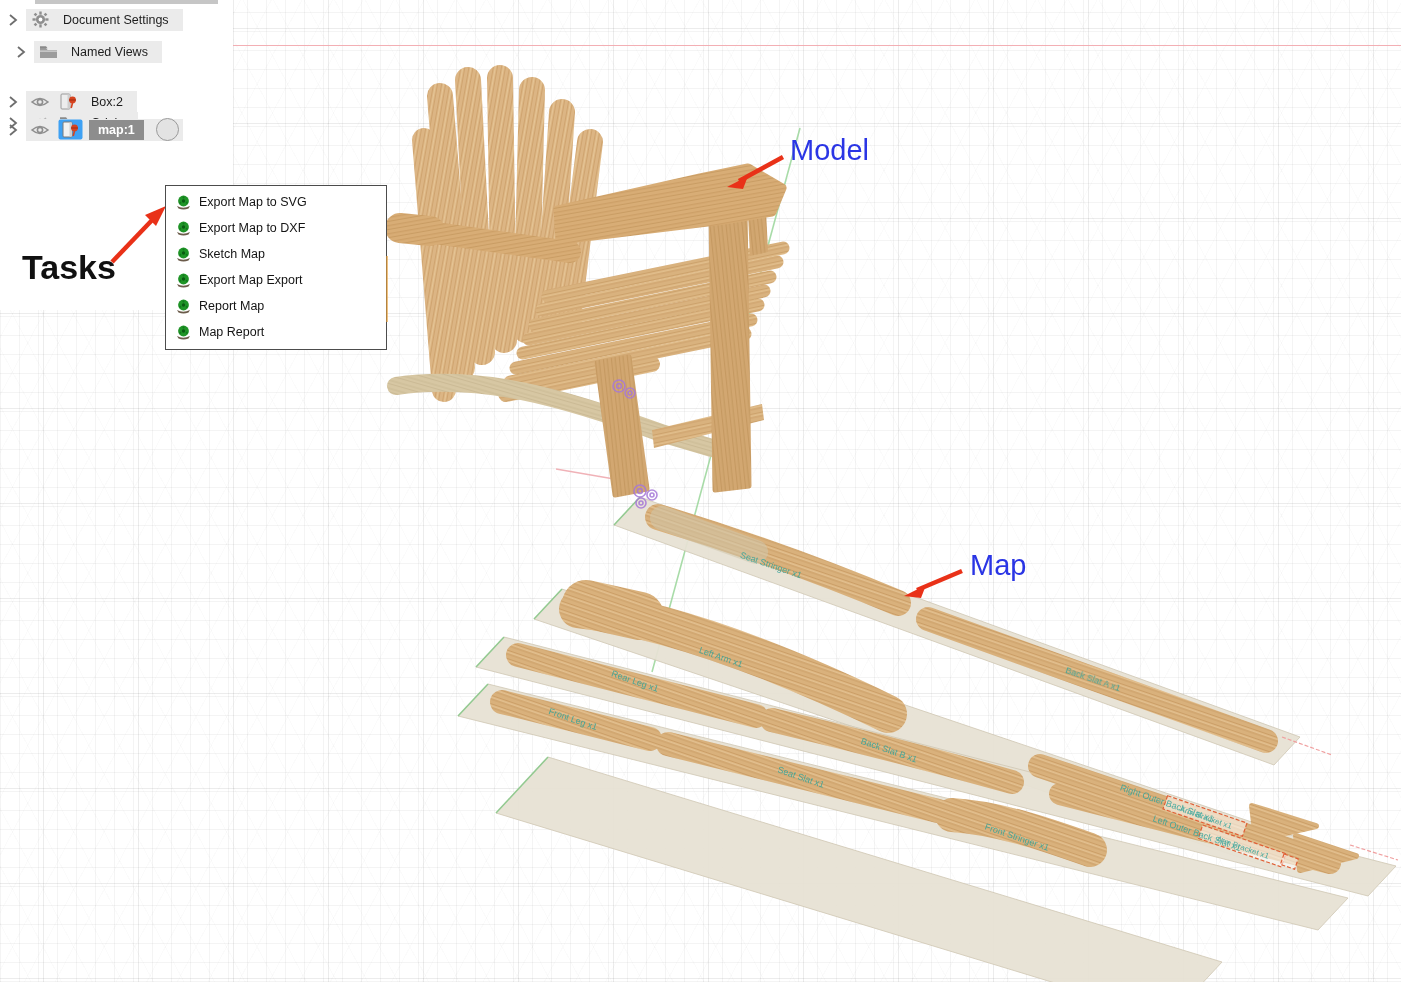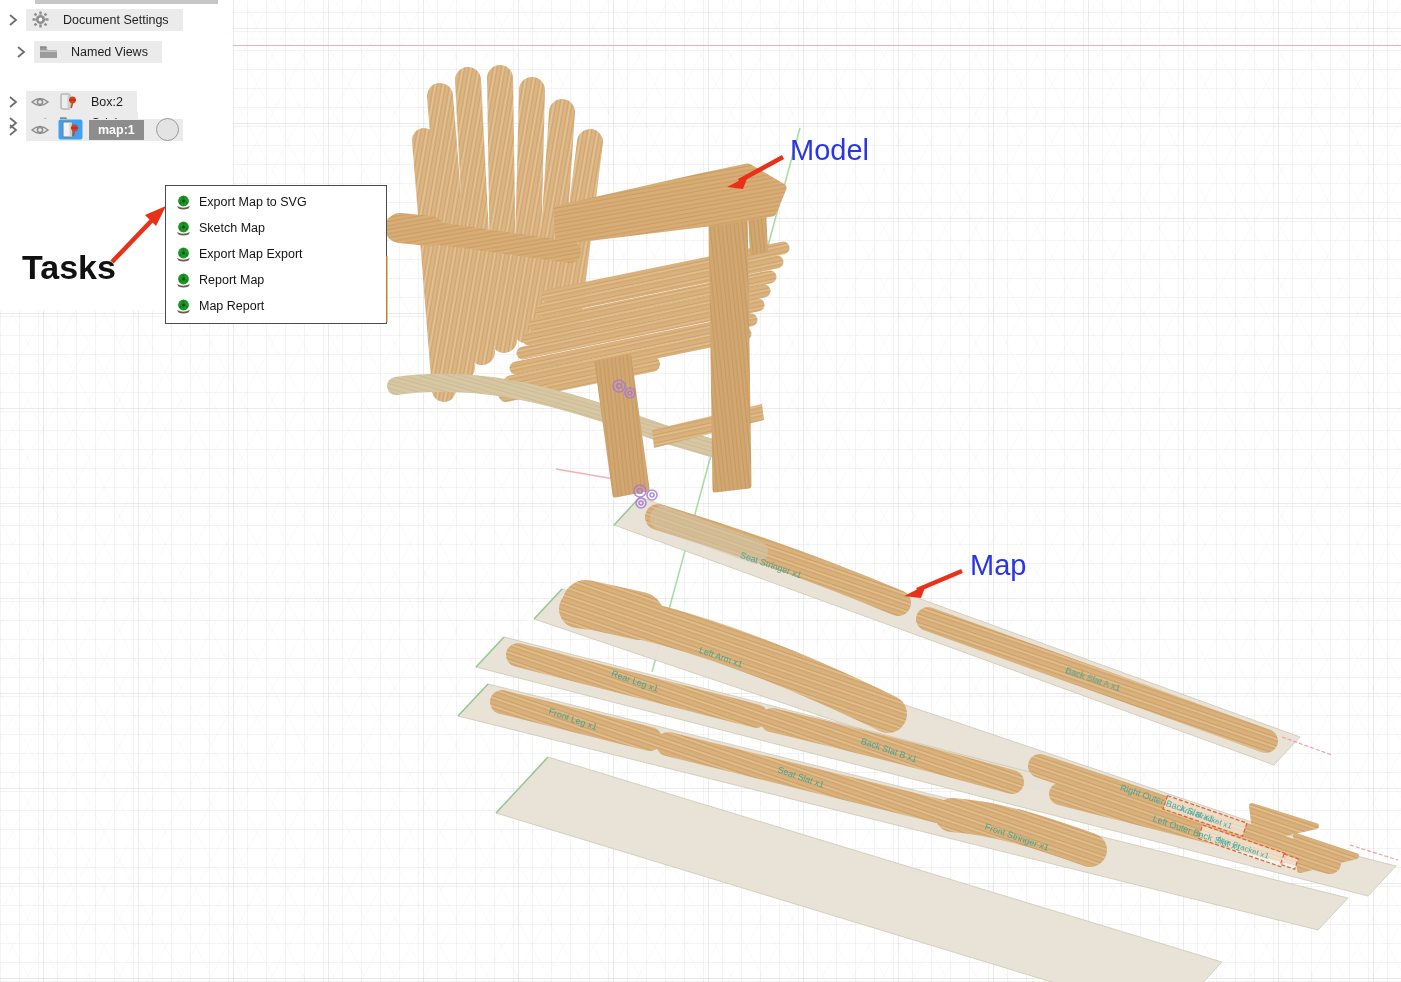--- a/index.html
+++ b/index.html
@@ -356,20 +356,31 @@
     </div>
     <div class="mitem">
       <svg width="17" height="16" viewBox="0 0 17 16">
           <path d="M2 12 q6 3.5 13 0 l-1.5 2.5 q-5 2 -10 0 z" fill="#6b5b4a"></path>
           <circle cx="8.5" cy="7" r="5.4" fill="#1f9427"></circle>
           <circle cx="8.5" cy="7" r="1.7" fill="#0a5c12"></circle>
           <circle cx="8.5" cy="3.6" r="1" fill="#0f7a1a"></circle>
           <circle cx="11.7" cy="8.7" r="1" fill="#0f7a1a"></circle>
           <circle cx="5.3" cy="8.7" r="1" fill="#0f7a1a"></circle>
         </svg>
+      <span>Export Map to DXF</span>
+    </div>
+    <div class="mitem">
+      <svg width="17" height="16" viewBox="0 0 17 16">
+          <path d="M2 12 q6 3.5 13 0 l-1.5 2.5 q-5 2 -10 0 z" fill="#6b5b4a"></path>
+          <circle cx="8.5" cy="7" r="5.4" fill="#1f9427"></circle>
+          <circle cx="8.5" cy="7" r="1.7" fill="#0a5c12"></circle>
+          <circle cx="8.5" cy="3.6" r="1" fill="#0f7a1a"></circle>
+          <circle cx="11.7" cy="8.7" r="1" fill="#0f7a1a"></circle>
+          <circle cx="5.3" cy="8.7" r="1" fill="#0f7a1a"></circle>
+        </svg>
       <span>Sketch Map</span>
     </div>
     <div class="mitem">
       <svg width="17" height="16" viewBox="0 0 17 16">
           <path d="M2 12 q6 3.5 13 0 l-1.5 2.5 q-5 2 -10 0 z" fill="#6b5b4a"></path>
           <circle cx="8.5" cy="7" r="5.4" fill="#1f9427"></circle>
           <circle cx="8.5" cy="7" r="1.7" fill="#0a5c12"></circle>
           <circle cx="8.5" cy="3.6" r="1" fill="#0f7a1a"></circle>
           <circle cx="11.7" cy="8.7" r="1" fill="#0f7a1a"></circle>
           <circle cx="5.3" cy="8.7" r="1" fill="#0f7a1a"></circle>

